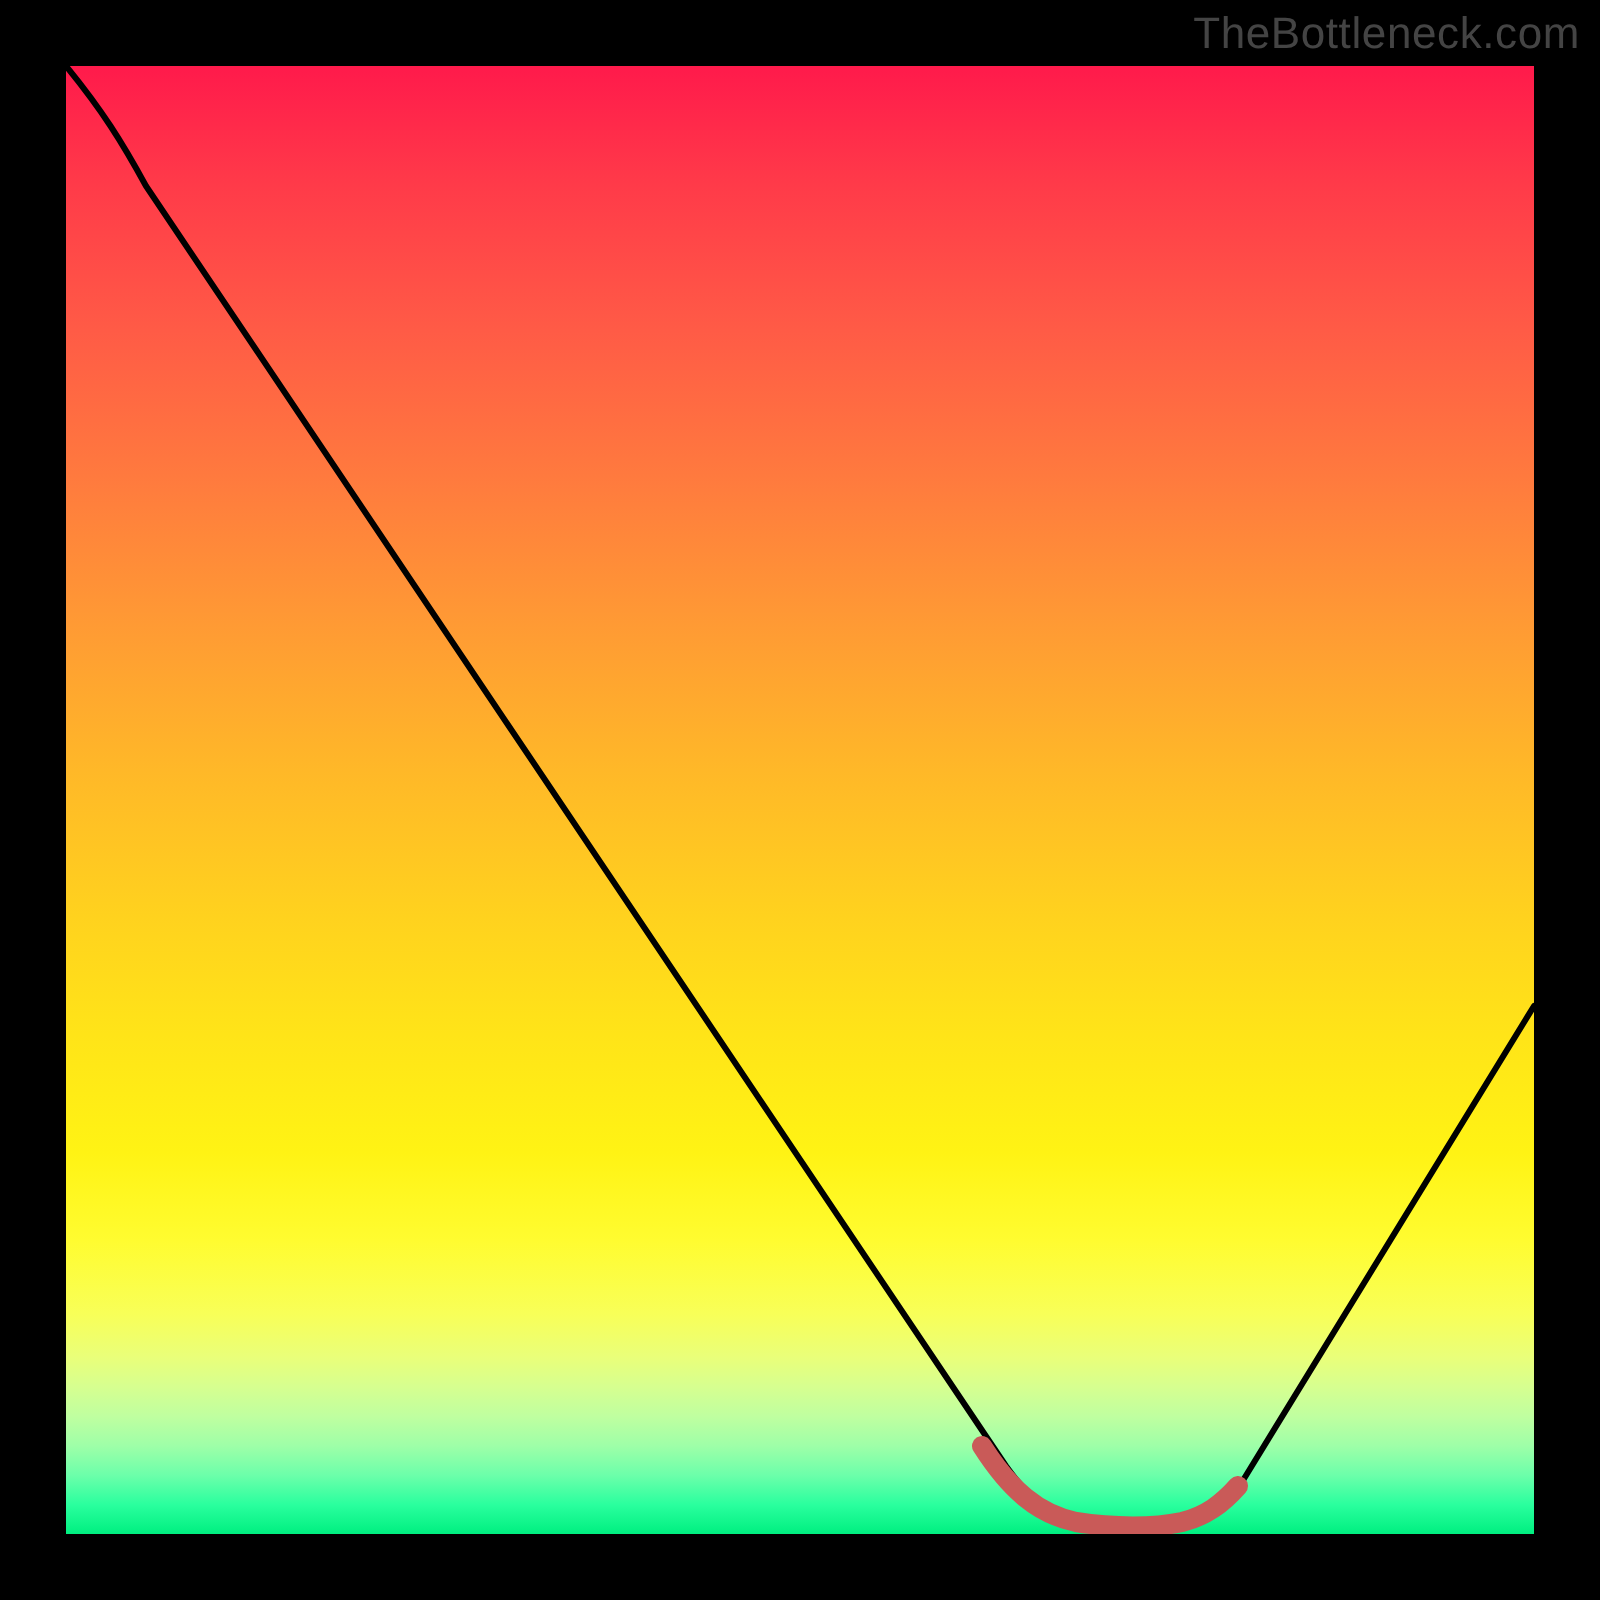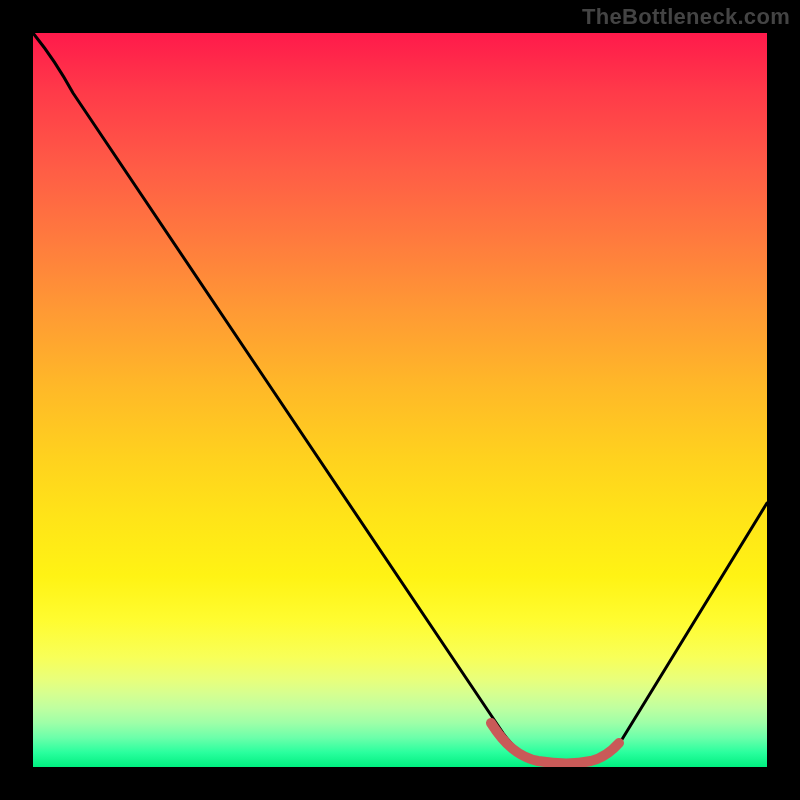--- a/index.html
+++ b/index.html
@@ -16,21 +16,21 @@
     width: 800px;
     height: 800px;
     background: #000;
   }
   .watermark {
     position: absolute;
     top: 4px;
     right: 10px;
     color: #444;
     font-size: 22px;
-    font-weight: 700;
+    font-weight: 400;
     letter-spacing: 0.3px;
     z-index: 20;
   }
   .plot-area {
     position: absolute;
     left: 33px;
     top: 33px;
     width: 734px;
     height: 734px;
     overflow: hidden;

